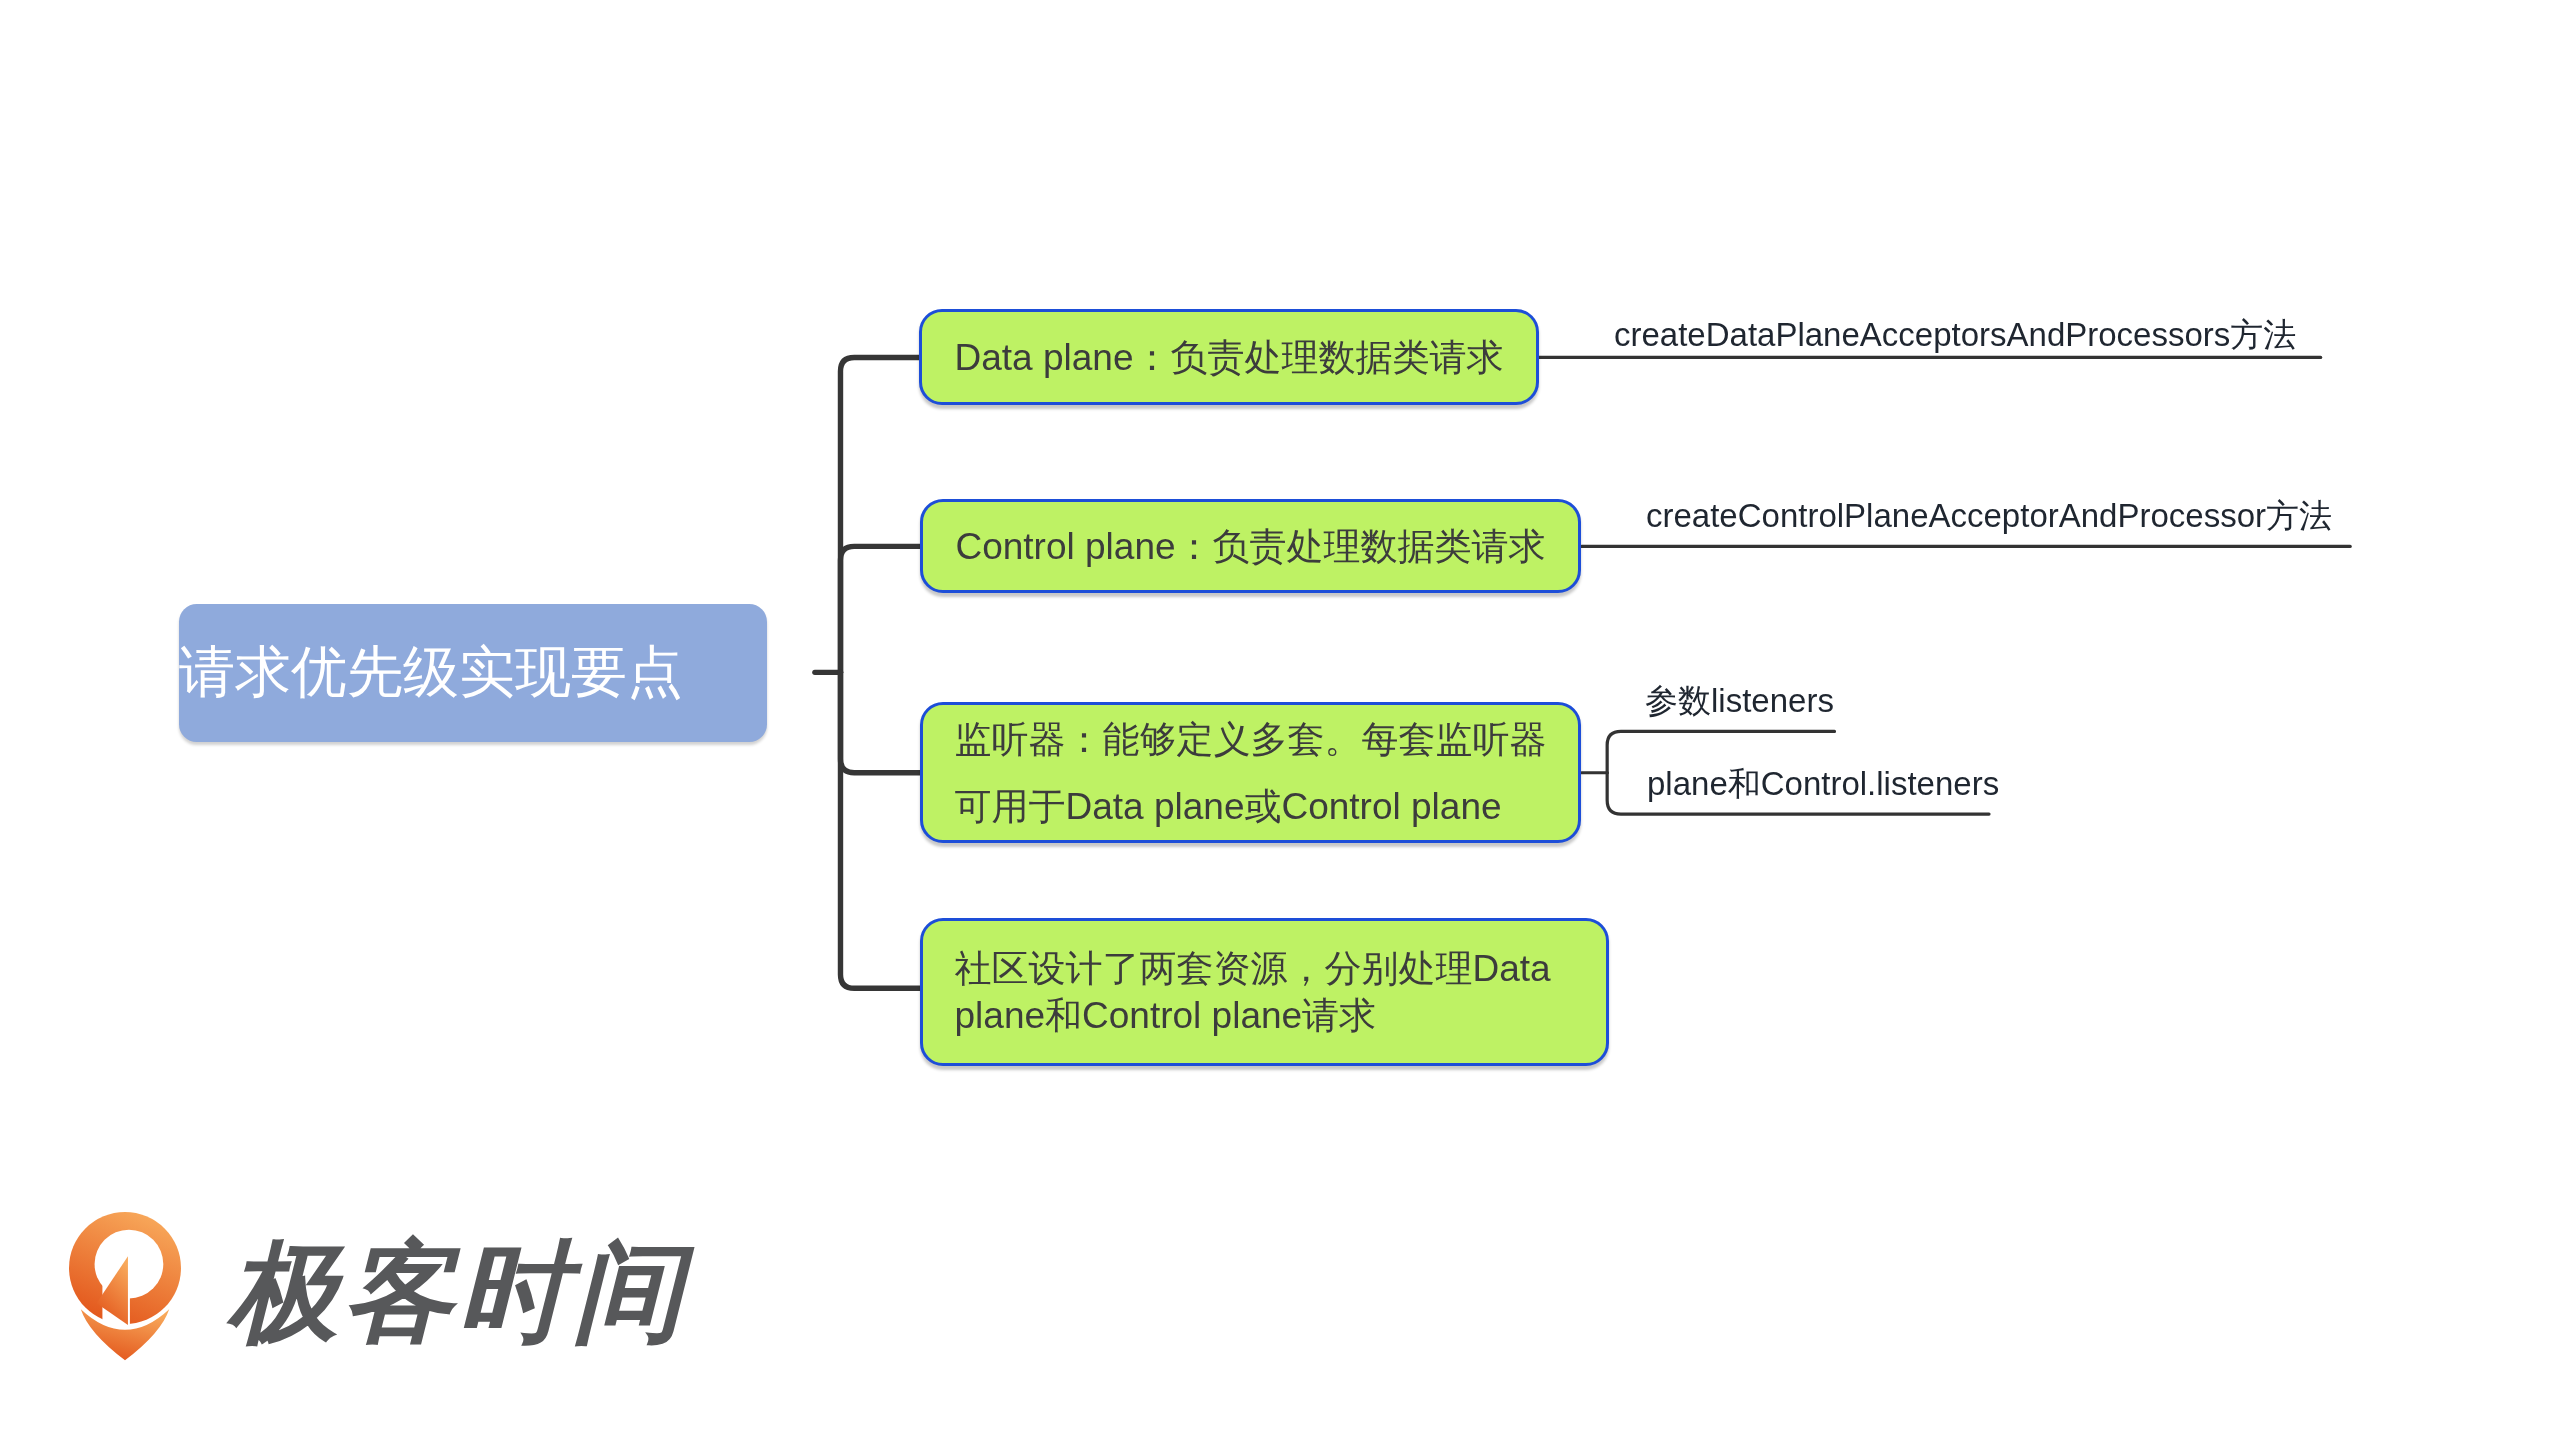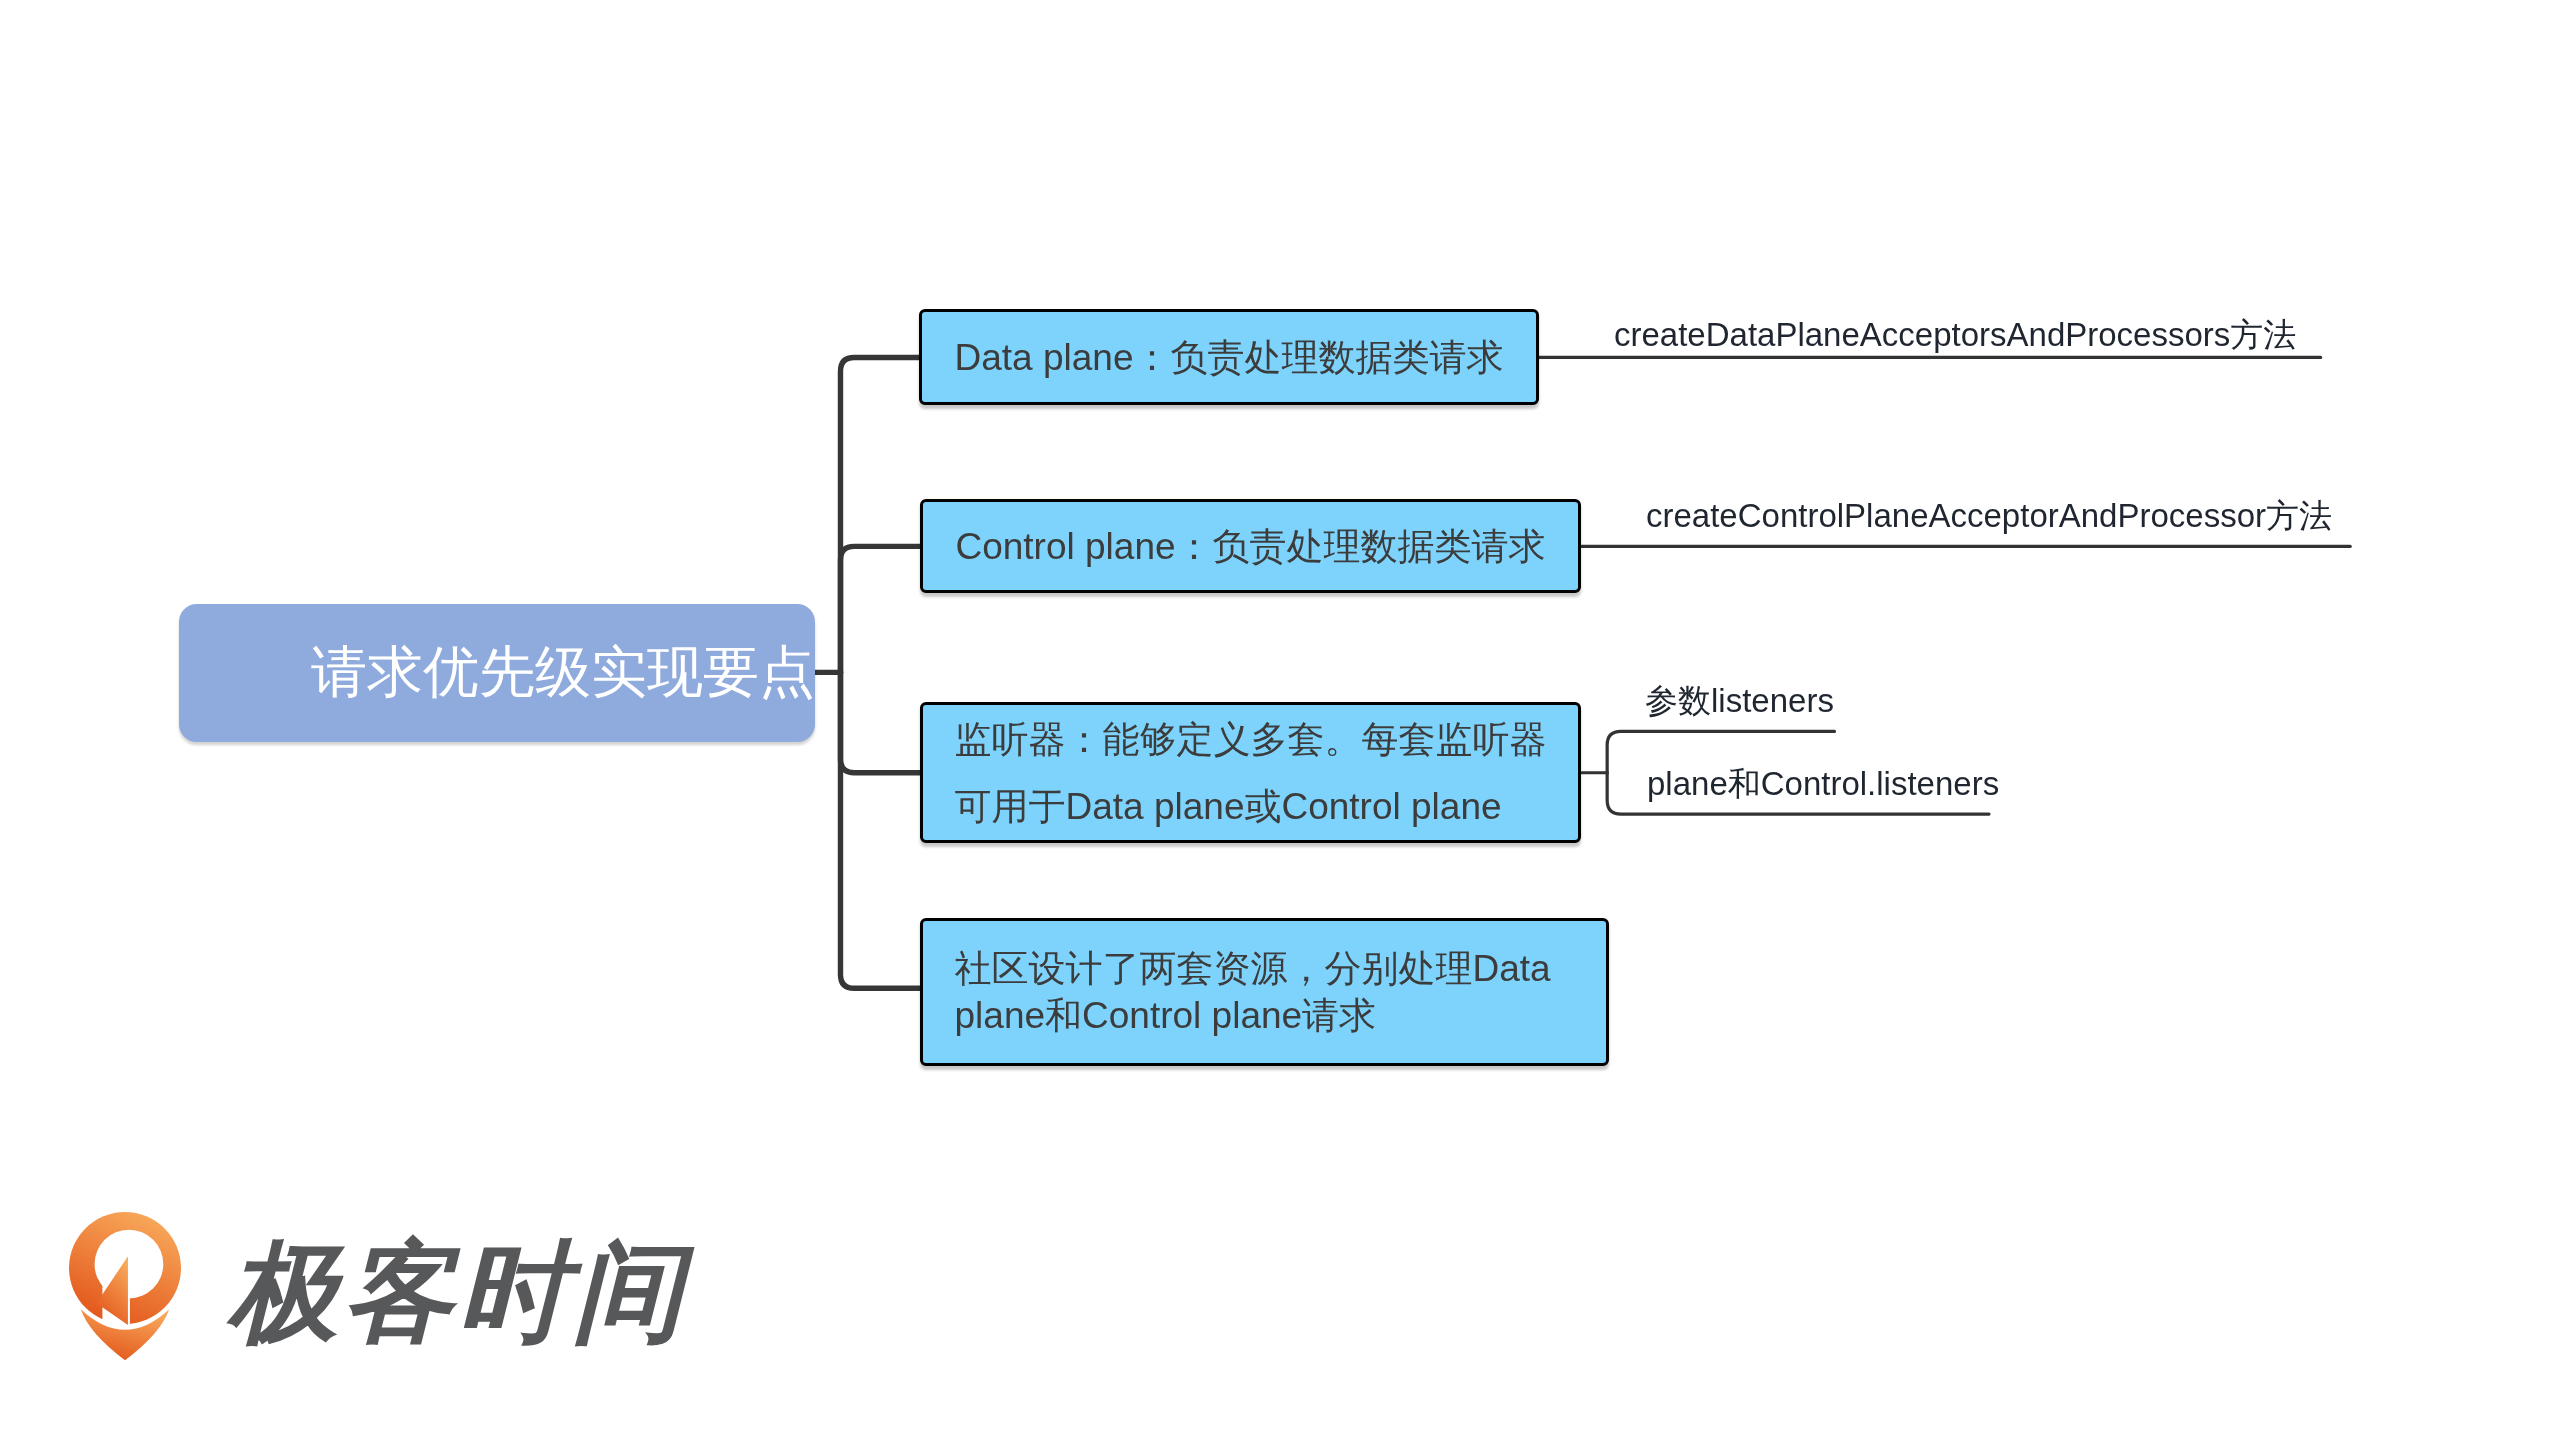--- a/index.html
+++ b/index.html
@@ -1,27 +1,27 @@
 <!DOCTYPE html>
 <html><head>
 <meta charset="utf-8">
 <style>
   html,body{margin:0;padding:0;background:#ffffff;}
   body{font-family:"Liberation Sans","DejaVu Sans",sans-serif;}
   #canvas{position:relative;width:2550px;height:1453px;background:#ffffff;overflow:hidden;}
   #connectors{position:absolute;left:0;top:0;width:2550px;height:1453px;}
   .topic{position:absolute;display:flex;flex-direction:column;justify-content:center;box-sizing:border-box;}
   .root-topic{
-    left:179px;top:604px;width:636px;height:138px;
+    left:179px;top:604px;width:588px;height:138px;
     background:#8faadc;border-radius:17.7px;
-    color:#ffffff;font-size:56px;text-align:right;
+    color:#ffffff;font-size:56px;text-align:left;
     box-shadow:0 3px 3px rgba(0,0,0,0.18);
   }
   .branch-topic{
-    background:#7dd3fc;border:3px solid #000000;border-radius:6px;
+    background:#bef264;border:3px solid #1d4ed8;border-radius:23px;
     color:#3c3c3c;font-size:37px;line-height:47px;
     box-shadow:0 3.9px 3px rgba(0,0,0,0.22);
   }
   .branch-topic .line{white-space:nowrap;}
   .branch-center{text-align:center;}
   .branch-left{text-align:left;padding:0 31.5px;}
   #branch-0{left:919px;top:309px;width:620px;height:96px;}
   #branch-1{left:920px;top:499px;width:661px;height:94px;}
   #branch-2{left:920px;top:702px;width:661px;height:141px;gap:20px;}
   #branch-3{left:920px;top:918px;width:689px;height:148px;}

